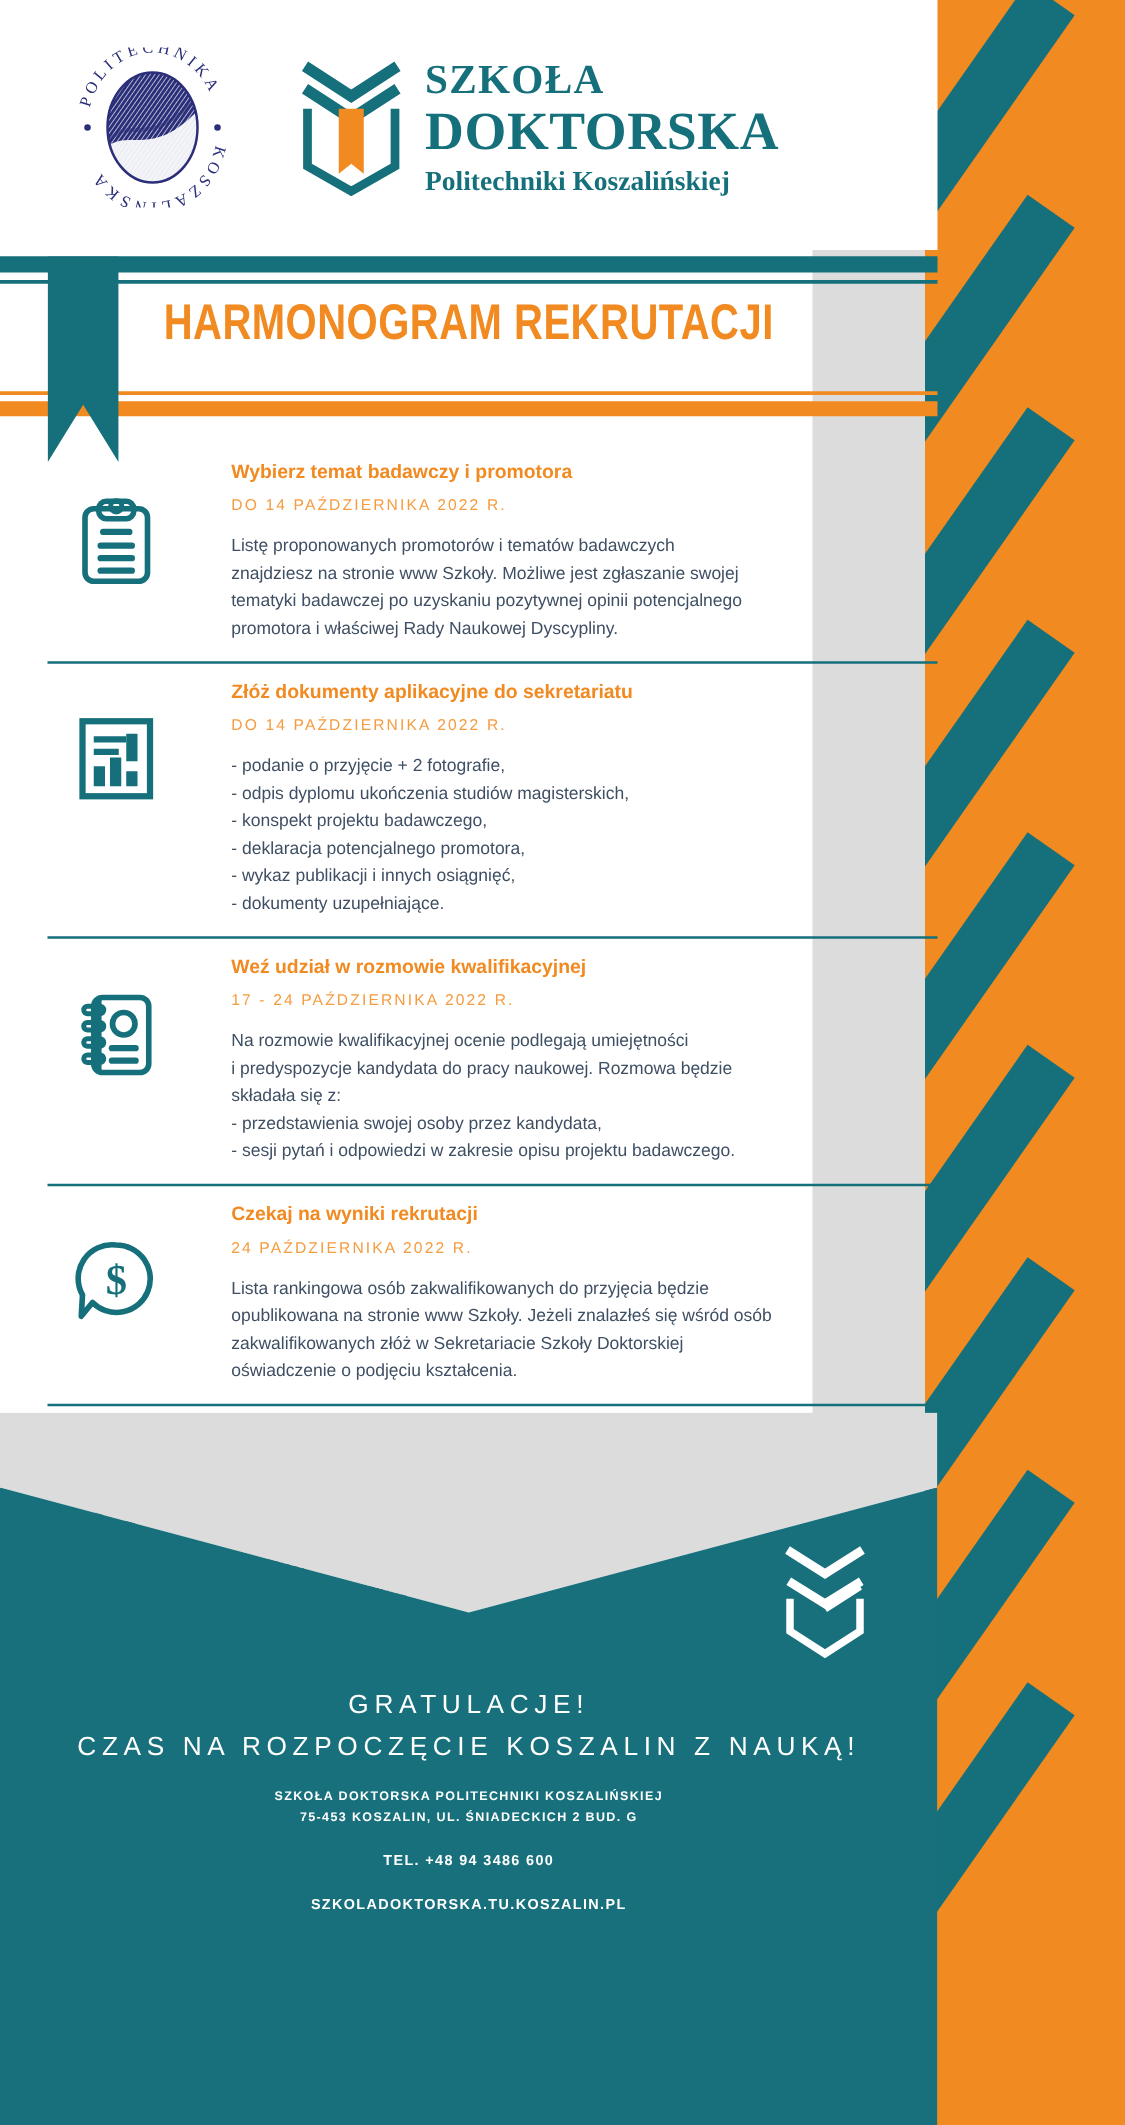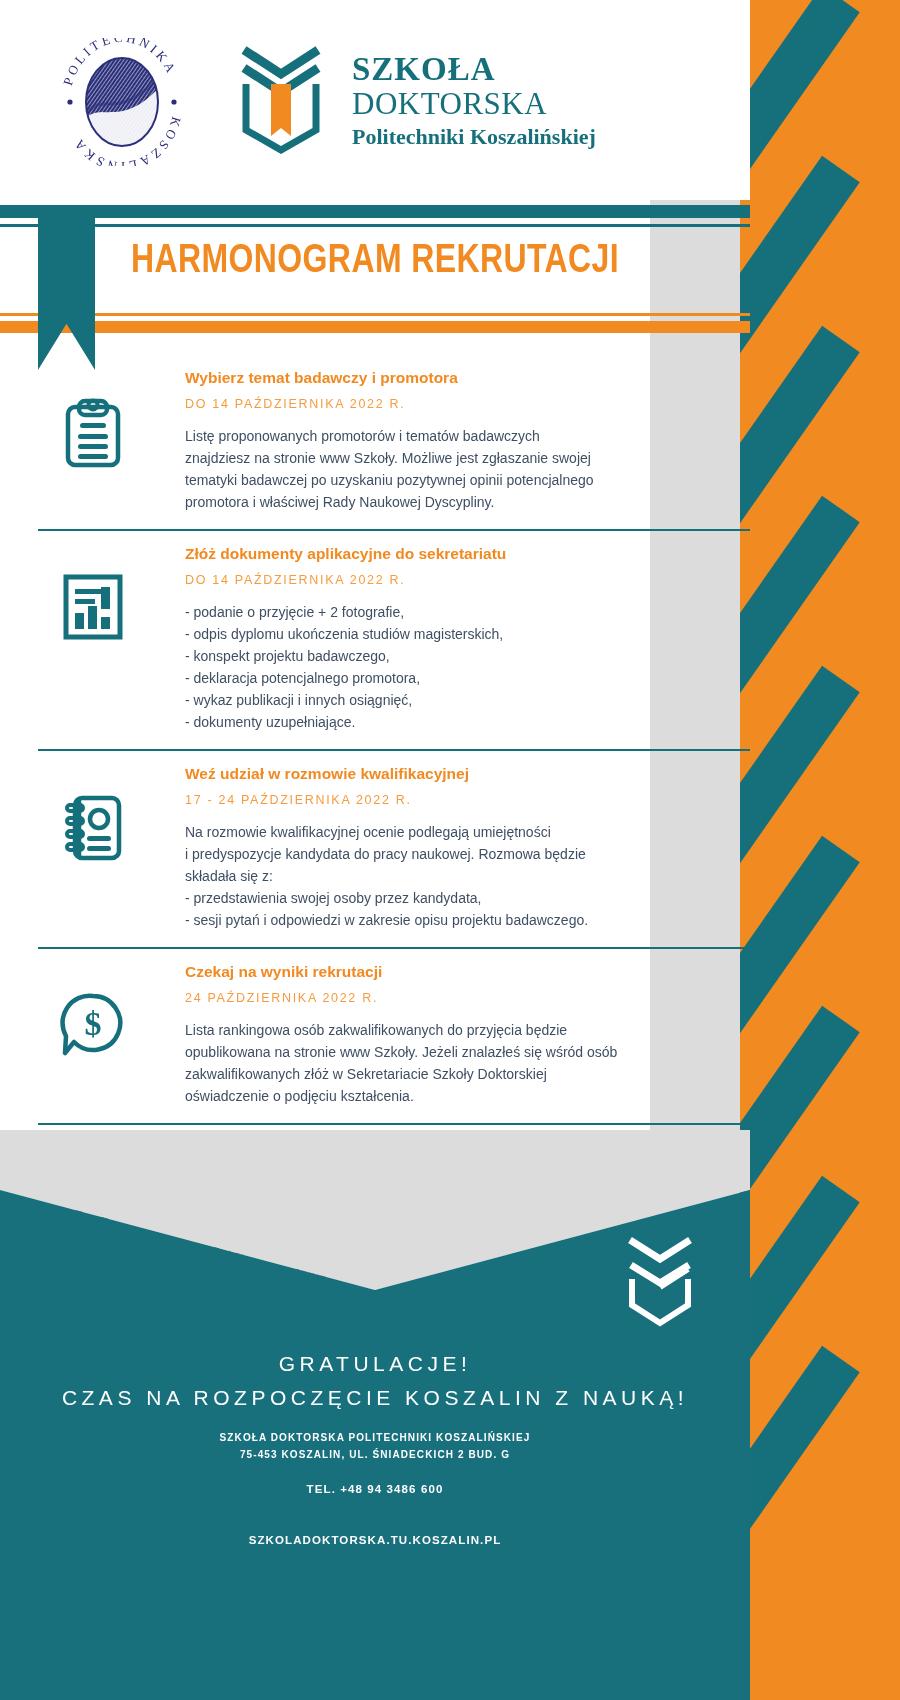--- a/index.html
+++ b/index.html
@@ -36,31 +36,31 @@
     position:absolute;top:0;left:0;width:750px;height:200px;
     background:#ffffff;
   }
   .crest{
     position:absolute;left:58px;top:38px;width:128px;height:128px;
   }
   .crest svg{display:block;}
   .wordmark{
     position:absolute;left:238px;top:44px;
   }
-  .wm-row{display:flex;align-items:center;gap:12px;}
+  .wm-row{display:flex;align-items:flex-end;}
   .wm-icon{width:86px;height:110px;flex:0 0 86px;margin-right:16px;}
   .wm-text{padding-top:4px;}
   .wm-l1{
     font-family:"Liberation Serif", serif;
     font-weight:bold;font-size:33px;letter-spacing:1px;
     color:#15707b;line-height:1.0;
   }
   .wm-l2{
     font-family:"Liberation Serif", serif;
-    font-weight:normal;font-size:31px;letter-spacing:0.5px;
+    font-weight:bold;font-size:43px;letter-spacing:0.5px;
     color:#15707b;line-height:1.05;margin-top:2px;
   }
   .wm-l3{
     font-family:"Liberation Serif", serif;
     font-weight:bold;font-size:22px;
     color:#15707b;line-height:1.1;margin-top:5px;
   }
 
   
   .banner-wrap{position:absolute;top:200px;left:0;width:750px;height:145px;}
@@ -127,21 +127,21 @@
   }
   .grat-l1{font-size:21px;letter-spacing:4.5px;line-height:1.6;}
   .grat-l2{font-size:21px;letter-spacing:4.5px;line-height:1.6;}
 
   .addr{
     position:absolute;left:0;top:300px;width:750px;text-align:center;z-index:5;
     color:#ffffff;
   }
   .addr-line{font-size:10px;font-weight:bold;letter-spacing:1.1px;line-height:1.65;}
   .addr-tel{font-size:11.5px;font-weight:bold;letter-spacing:1.1px;margin-top:20px;}
-  .addr-web{font-size:11.5px;font-weight:bold;letter-spacing:1.1px;margin-top:36px;line-height:1.65;}
+  .addr-web{font-size:11.5px;font-weight:bold;letter-spacing:1.1px;margin-top:20px;line-height:1.65;}
 </style>
 </head>
 <body>
 
 <div class="grey-col"></div>
 <div class="stripe-col">
   <div class="bar" style="top:-20px"></div>
   <div class="bar" style="top:150px"></div>
   <div class="bar" style="top:320px"></div>
   <div class="bar" style="top:490px"></div>

